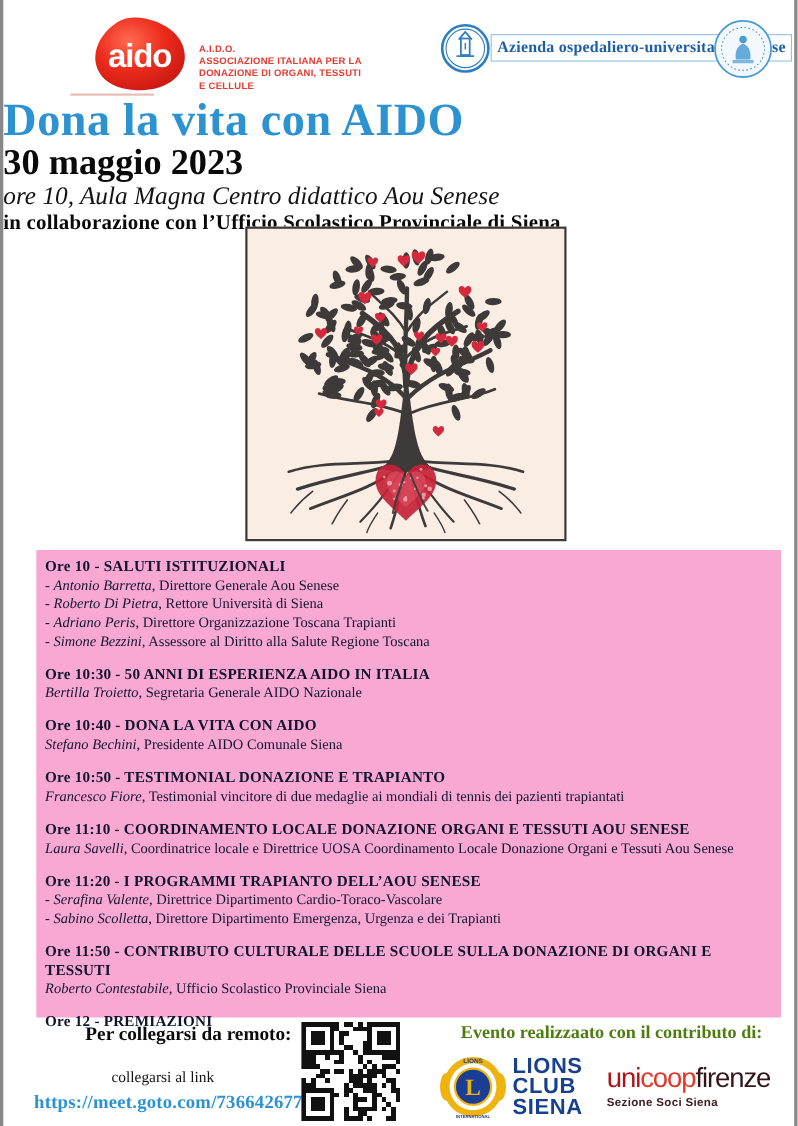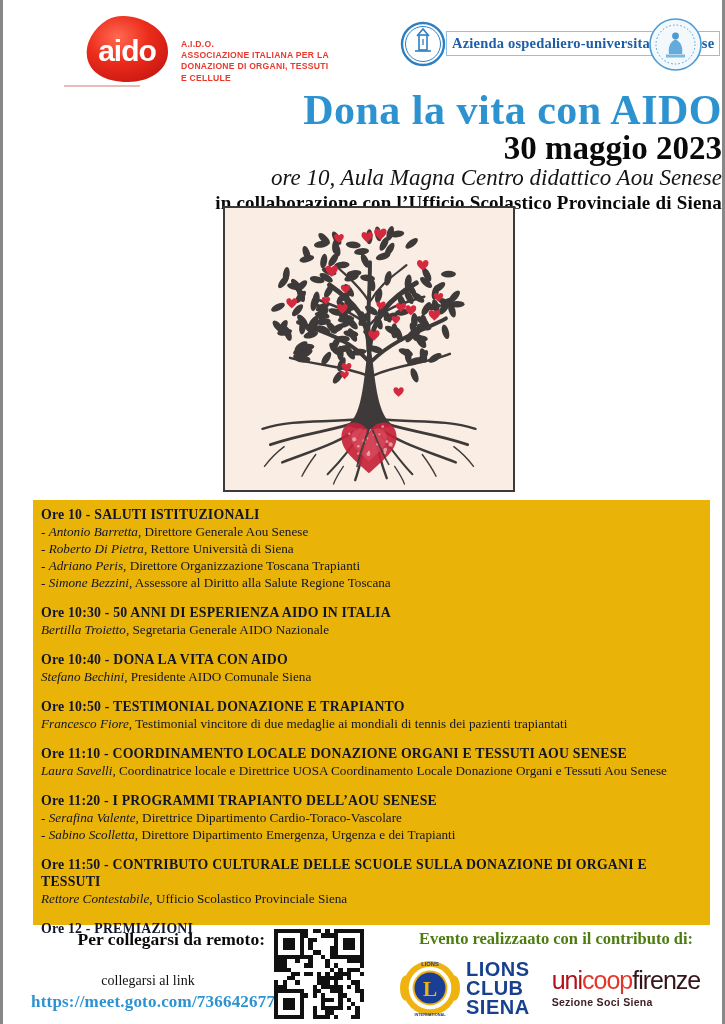--- a/index.html
+++ b/index.html
@@ -11,32 +11,32 @@
   
   .aido-logo { position:absolute; left:80px; top:13px; width:88px; height:71px; }
   .aido-underline { position:absolute; left:61px; top:85px; width:76px; height:2px; background:#e9bcb6; }
   .aido-org { position:absolute; left:178px; top:39px; font-family:"Liberation Sans", sans-serif;
     font-size:8.6px; font-weight:bold; color:#e8392f; line-height:1.3; letter-spacing:.25px; }
   .hosp-emblem { position:absolute; left:397px; top:21px; width:46px; height:46px; }
   .hosp-name { position:absolute; left:443px; top:31px; border:1px solid #8fc1e8; padding:3px 5px;
     font-size:14.5px; font-weight:bold; color:#1d5fa6; letter-spacing:.2px; }
   .uni-seal { position:absolute; left:645px; top:17px; width:55px; height:55px; }
   
-  .title-block { position:absolute; left:0; top:86px; width:100%; text-align:right; }
+  .title-block { position:absolute; left:0; top:86px; width:100%; text-align:left; }
   .main-title { font-size:42px; font-weight:bold; color:#2d93d0; letter-spacing:.5px; }
   .date-line  { font-size:33px; font-weight:bold; color:#0a0a0a; margin-top:-4px; }
-  .venue-line { font-size:23px; font-style:italic; color:#141414; margin-top:-2px;margin-left:20px; }
+  .venue-line { font-size:23px; font-style:italic; color:#141414; margin-top:-2px; }
   .collab-line{ font-size:19px; font-weight:bold; color:#090909; margin-top:1px; letter-spacing:.2px; }
   
   .tree-figure { position:absolute; left:220px; top:206px; width:292px; height:286px;
     background:#f9ede4; border:2px solid #3b3b3b; }
   .tree-figure svg { display:block; width:100%; height:100%; }
   
   .program { position:absolute; left:30px; top:500px; width:677px; height:425px;
-    background:#eab308; padding:6px 10px 0 8px; color:#10152b; }
+    background:#f9a8d4; padding:6px 10px 0 8px; color:#10152b; }
   .session { margin-bottom:13px; }
   .session-title { font-size:13.8px; font-weight:bold; line-height:17px; letter-spacing:.2px; }
   .speaker-line { font-size:13.2px; line-height:17px; }
   .speaker-name { font-style:italic; }
   
   .remote-block { position:absolute; left:28px; top:929px; width:234px; text-align:center; }
   .remote-heading { font-size:17.5px; font-weight:bold; color:#0a0a0a;text-align:right; }
   .remote-line1 { font-size:14px; color:#111; margin-top:23px; }
   .remote-link { font-size:17px; font-weight:bold; color:#2d93d0; margin-top:3px; letter-spacing:.2px;
     text-decoration:none; display:block; }
@@ -412,21 +412,21 @@
         <div class="session-title">Ore 11:20 - I PROGRAMMI TRAPIANTO DELL’AOU SENESE</div>
         <div class="speakers">
           <div class="speaker-line"><span>- </span><span class="speaker-name">Serafina Valente</span><span>, Direttrice Dipartimento Cardio-Toraco-Vascolare</span></div>
           <div class="speaker-line"><span>- </span><span class="speaker-name">Sabino Scolletta</span><span>, Direttore Dipartimento Emergenza, Urgenza e dei Trapianti</span></div>
         </div>
       </div>
 
       <div class="session">
         <div class="session-title">Ore 11:50 - CONTRIBUTO CULTURALE DELLE SCUOLE SULLA DONAZIONE DI ORGANI E TESSUTI</div>
         <div class="speakers">
-          <div class="speaker-line"><span></span><span class="speaker-name">Rettore Contestabile</span><span>, Ufficio Scolastico Provinciale Siena</span></div>
+          <div class="speaker-line"><span></span><span class="speaker-name">Roberto Contestabile</span><span>, Ufficio Scolastico Provinciale Siena</span></div>
         </div>
       </div>
 
       <div class="session">
         <div class="session-title">Ore 12 - PREMIAZIONI</div>
         <div class="speakers"></div>
       </div>
     </div>
 
   <div class="remote-block">

